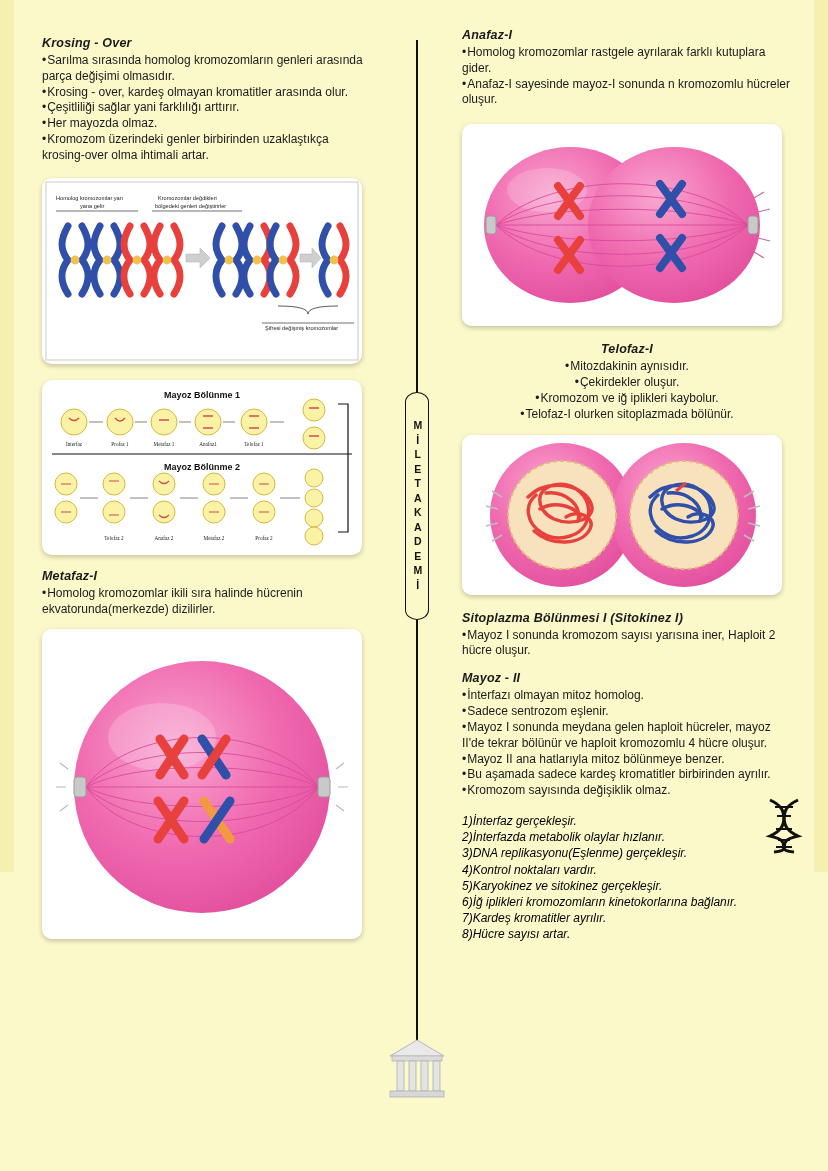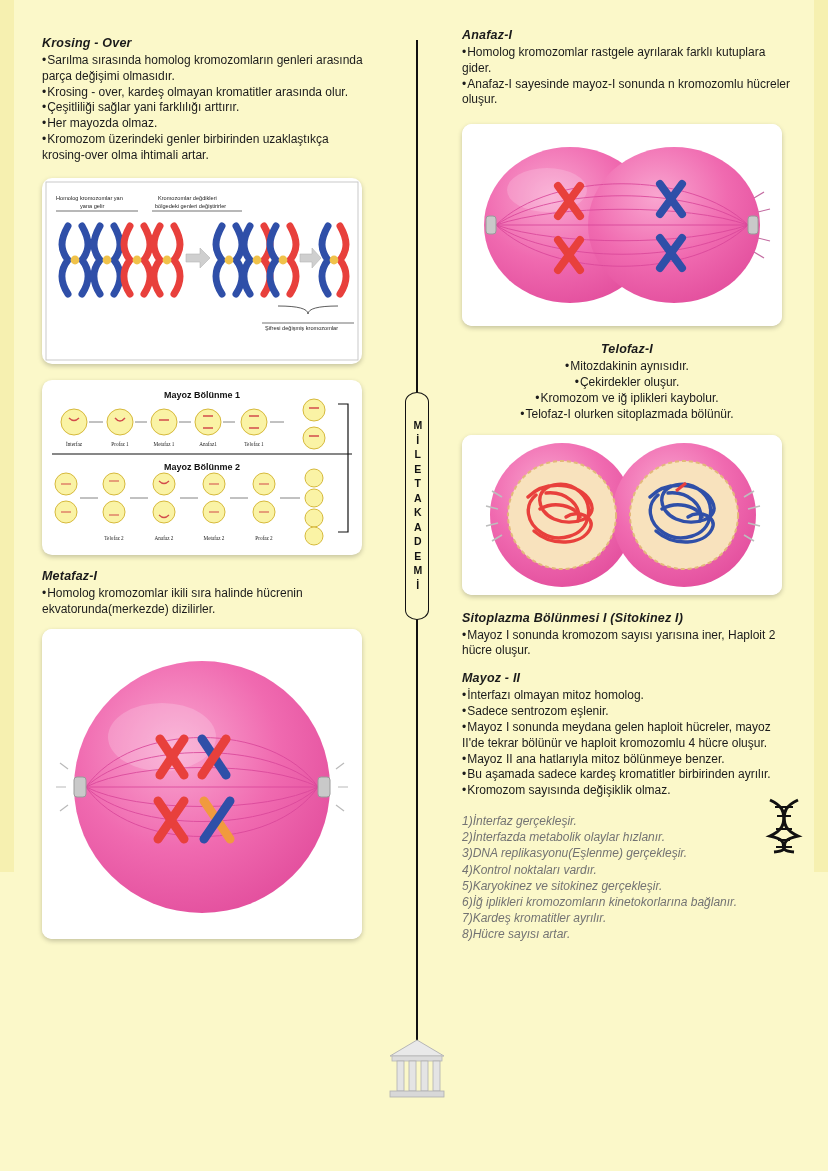--- a/index.html
+++ b/index.html
@@ -42,21 +42,21 @@
     margin-bottom: 3px;
   }
   ul.bullets {
     list-style: none;
     font-size: 12px;
     line-height: 1.32;
     color: #1b1b1b;
   }
   ul.bullets li { text-indent: 0; }
   ul.bullets li::before { content: "•"; margin-right: 1px; }
-  ul.plain { list-style: none; font-style: italic; font-size: 12px; line-height: 1.35; color: #737373; }
+  ul.plain { list-style: none; font-style: italic; font-size: 12px; line-height: 1.35; color: #000000; }
 
   
   .card {
     background: #fff;
     border-radius: 10px;
     box-shadow: 0 2px 5px rgba(0,0,0,.22);
     position: relative;
     overflow: hidden;
   }
 

